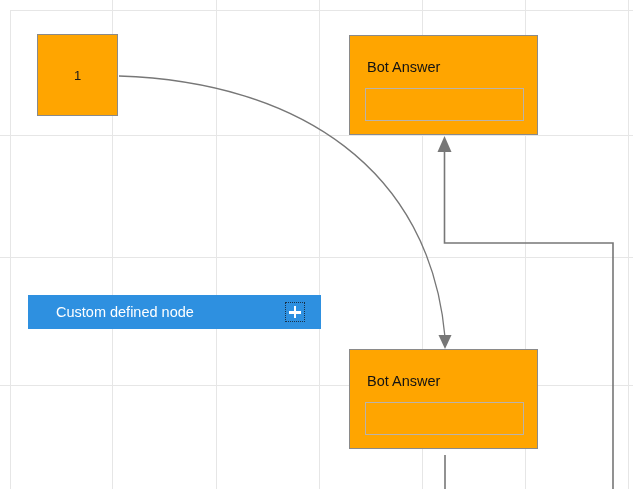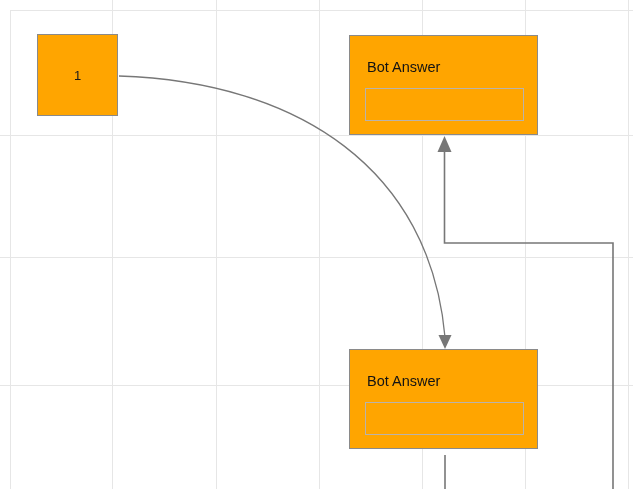--- a/index.html
+++ b/index.html
@@ -176,14 +176,21 @@
   <div class="node node-bot top">
     <div class="node-title">Bot Answer</div>
     <div class="node-slot"></div>
   </div>
 
   <div class="node node-bot bottom">
     <div class="node-title">Bot Answer</div>
     <div class="node-slot"></div>
   </div>
 
+  <div class="palette-bar">
+    <span class="palette-label">Custom defined node</span>
+    <span class="palette-add">
+      <span class="bar-h"></span>
+      <span class="bar-v"></span>
+    </span>
+  </div>
 
 </div>
 
 </body></html>

